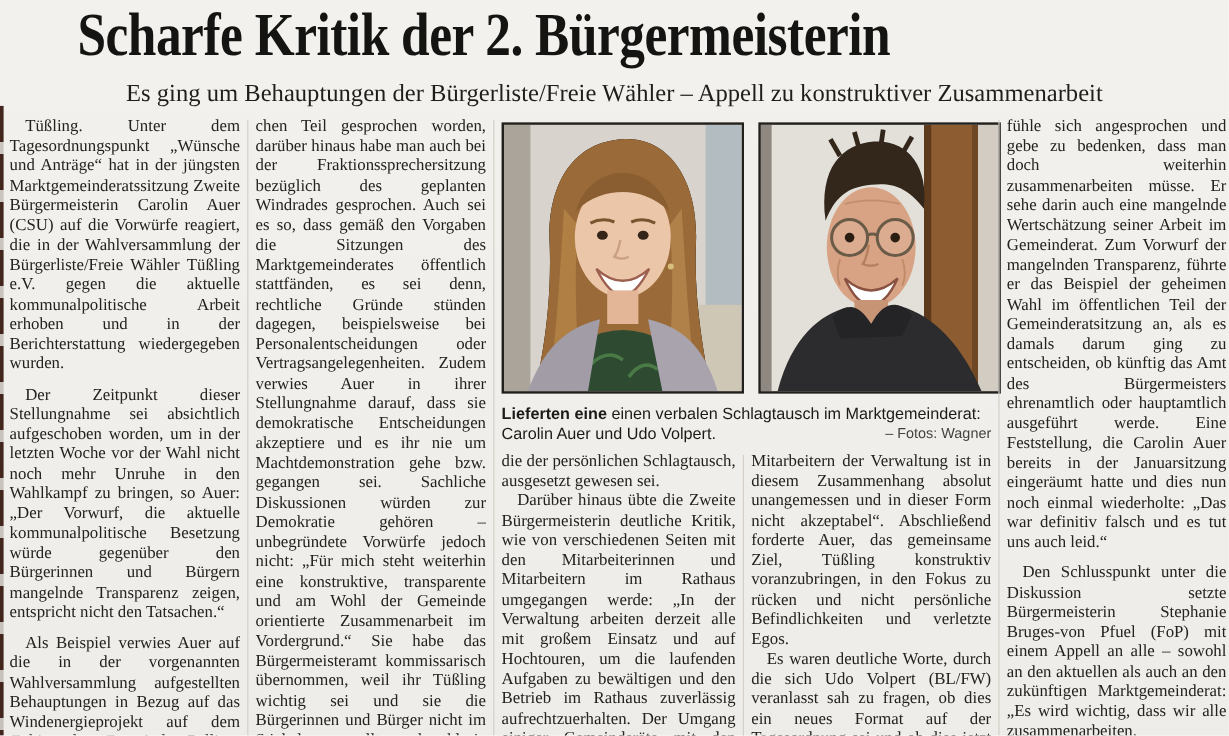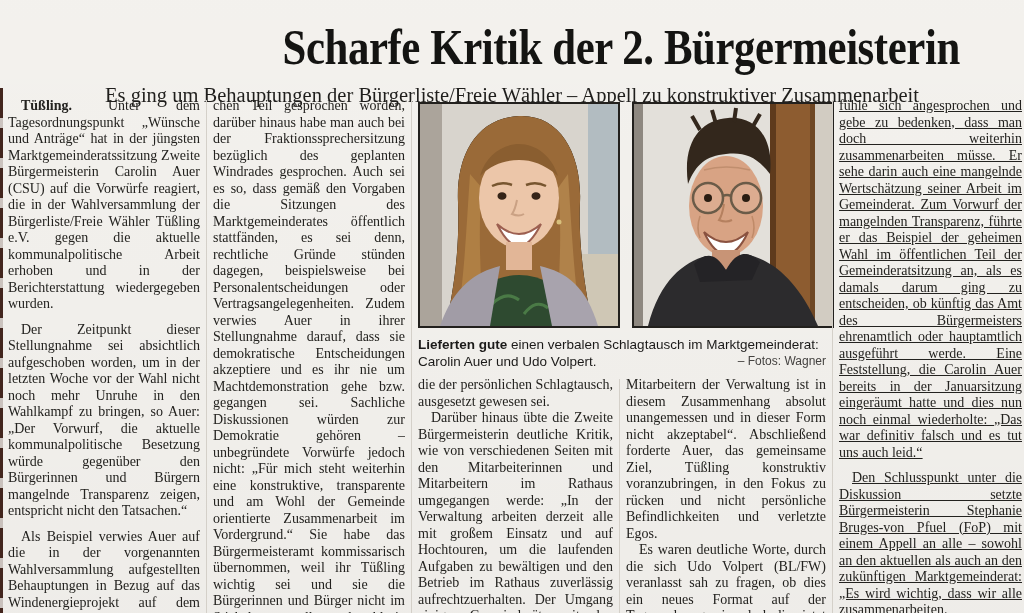--- a/index.html
+++ b/index.html
@@ -7,45 +7,45 @@
     position:relative;width:1024px;height:613px;overflow:hidden;
     background:#f7f5f1;
     background-image:linear-gradient(180deg, rgba(0,0,0,0.015), rgba(0,0,0,0.035));
     font-family:"Liberation Serif", serif;color:#23221f;
   }
   .edge-artifact{
     position:absolute;left:0;top:88px;bottom:0;width:3px;
     background:repeating-linear-gradient(180deg,#42251d 0 30px, rgba(66,37,29,.22) 30px 40px);
   }
   .headline{
-    margin:21px 0 0;text-align:right;font-weight:bold;color:#141412;
+    margin:4px 0 0;text-align:left;font-weight:bold;color:#141412;
     font-size:51px;line-height:1.05;letter-spacing:-0.5px;white-space:nowrap;
   }
   .headline-inner{display:inline-block;transform:scaleX(0.84);transform-origin:center;}
   .subheadline{
     margin:9px 4px 0;text-align:center;font-weight:normal;color:#1f1e1c;
     font-size:20.5px;line-height:1.1;
   }
   .content{
     position:absolute;left:8px;top:98px;width:1014px;height:515px;
     display:flex;align-items:stretch;
   }
   .vdiv{width:1px;background:#d4d0c9;margin:2px 6px 0 6px;}
   .col{overflow:hidden;}
   .col-1{width:192px;}
   .col-2{width:192px;}
   .middle{width:408px;display:flex;flex-direction:column;}
-  .col-5{flex:1;text-decoration:underline;}
+  .col-5{flex:1;}
   .para{
     margin:0 0 9px 0;font-size:14px;line-height:16.5px;text-align:justify;
     text-indent:13px;hyphens:auto;-webkit-hyphens:auto;
   }
   .para.noindent{text-indent:0;}
   .para.nogap{margin-bottom:0;}
-  .dateline{font-weight:bold;}
+  .dateline{font-weight:normal;}
   .photo-row{display:flex;gap:12px;margin-top:4px;}
   .photo{
     margin:0;width:198px;height:222px;border:2px solid #22201d;
     background:#d8d4cd;overflow:hidden;flex:none;
   }
   .photo svg{display:block;width:100%;height:100%;}
   .caption{
     margin-top:8px;font-family:"Liberation Sans", sans-serif;
     font-size:13.5px;line-height:17px;color:#1b1a19;text-align:left;
   }
@@ -135,21 +135,21 @@
             <path d="M70,158 L92,168 L114,156 L112,200 L74,200 Z" fill="#8fb2de"></path>
             <path d="M70,158 L92,168 L80,180 Z M114,156 L92,168 L106,178 Z" fill="#a9c6e8"></path>
             <path d="M14,222 C26,176 50,158 72,152 L92,166 L112,150 C138,156 164,176 184,222 Z" fill="#2c2b2d"></path>
             <path d="M60,160 C70,150 80,146 92,166 C104,144 116,148 126,158 L118,176 L66,178 Z" fill="#242326"></path>
           </svg>
         </figure>
 
       </div>
 
       <div class="caption">
-        <b>Lieferten gute</b>
+        <b>Lieferten eine</b>
         <span>einen verbalen Schlagtausch im Marktgemeinderat: Carolin Auer und Udo Volpert.</span>
         <span class="credit">– Fotos: Wagner</span>
       </div>
 
       <div class="lower">
         <div class="col col-3">
           <p class="para noindent nogap">die der persönlichen Schlagtausch, ausgesetzt gewesen sei.</p>
           <p class="para nogap">Darüber hinaus übte die Zweite Bürgermeisterin deutliche Kritik, wie von verschiedenen Seiten mit den Mitarbeiterinnen und Mitarbeitern im Rathaus umgegangen werde: „In der Verwaltung arbeiten derzeit alle mit großem Einsatz und auf Hochtouren, um die laufenden Aufgaben zu bewältigen und den Betrieb im Rathaus zuverlässig aufrechtzuerhalten. Der Umgang einiger Gemeinderäte mit den Mitarbeiterinnen und</p>
         </div>
         <div class="vdiv"></div>

